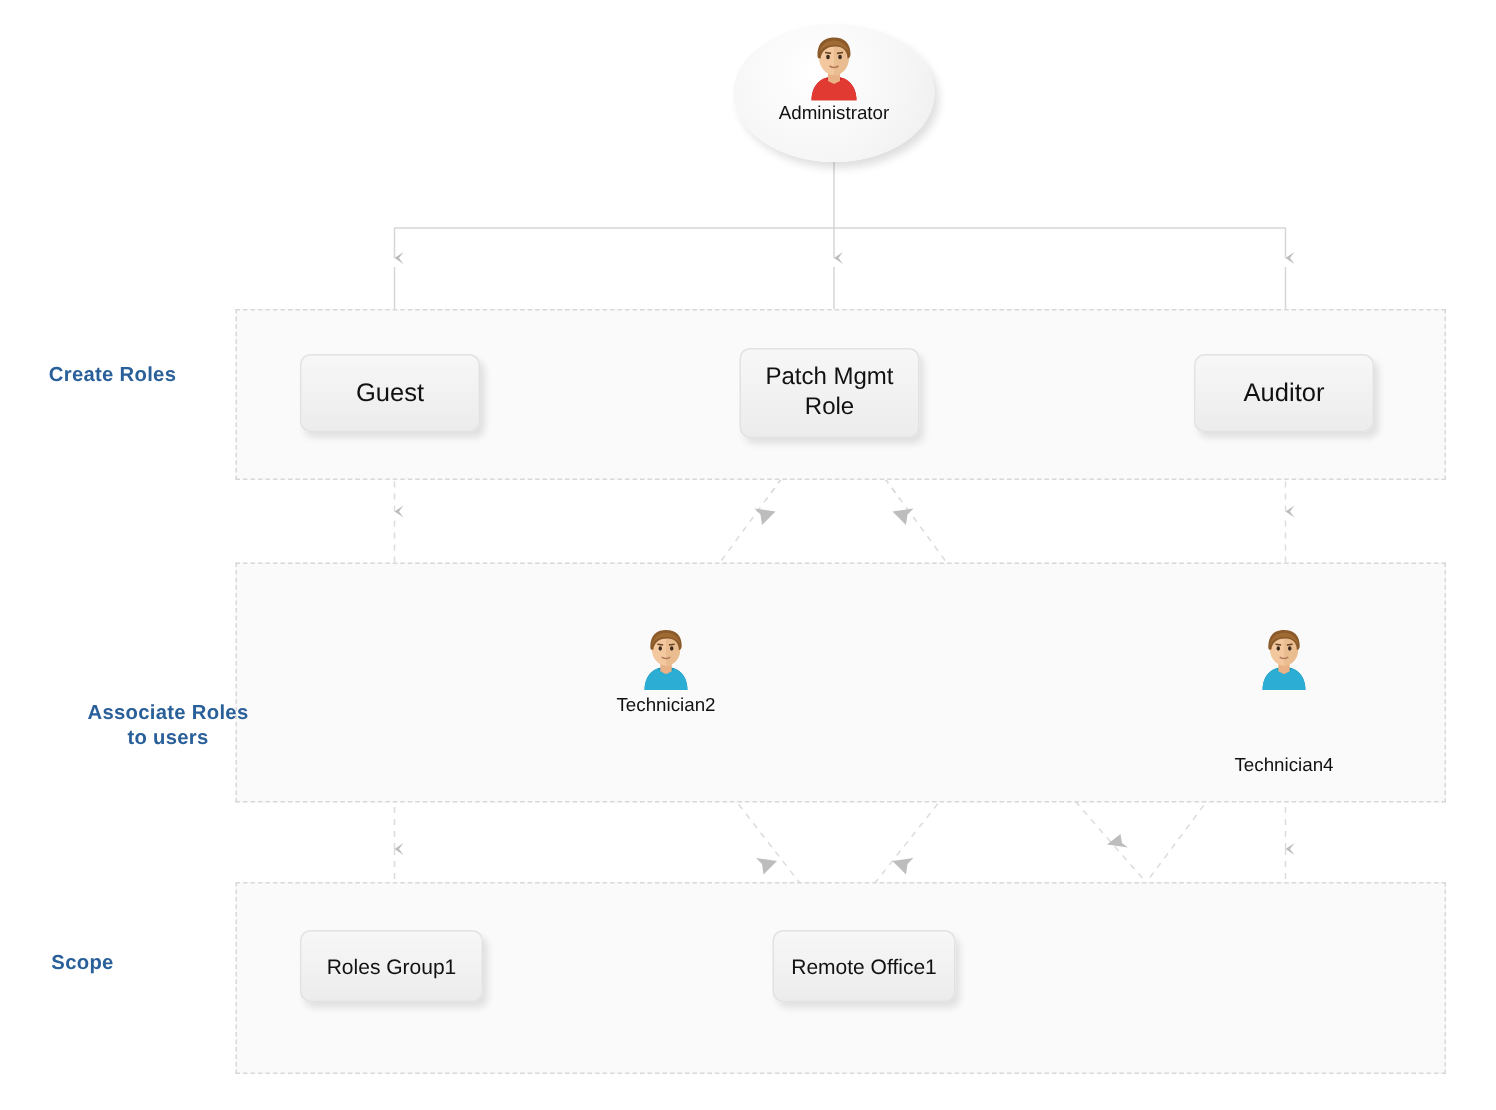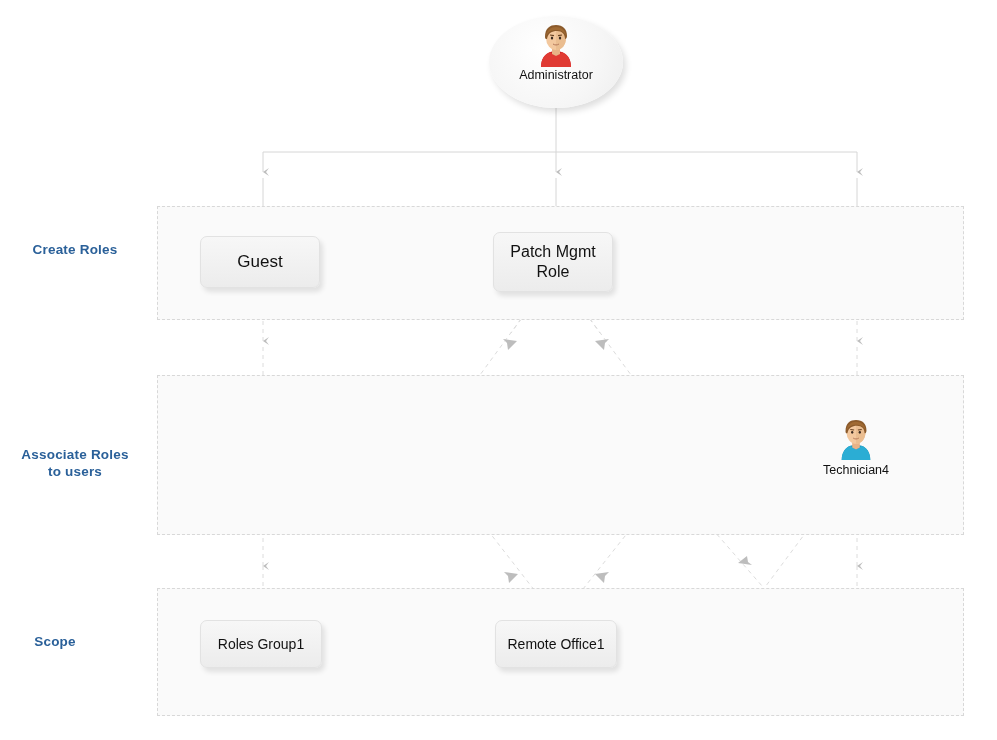--- a/index.html
+++ b/index.html
@@ -48,21 +48,21 @@
     color: #2a6099;
     font-size: 13.5px;
     font-weight: bold;
     letter-spacing: .2px;
     line-height: 17px;
     text-align: center;
     z-index: 4;
     width: 150px;
   }
   .lane-label.l-roles { left: 0px;  top: 241px; }
-  .lane-label.l-users { left: 0px;  top: 446px; }
+  .lane-label.l-users { left: 0px;  top: 466px; padding-left: 37px; }
   .lane-label.l-scope { left: -20px; top: 633px; }
 
   
   .node-box {
     position: absolute;
     z-index: 5;
     border: 1px solid #e2e2e2;
     border-radius: 7px;
     background: linear-gradient(to bottom, #f7f7f7 0%, #ececec 100%);
     box-shadow: 3px 4px 5px rgba(0,0,0,0.10);
@@ -82,21 +82,21 @@
   .box-role  { width: 120px; height: 52px; font-size: 17px; }
   .box-scope { width: 122px; height: 48px; font-size: 14px; }
 
   
   #box-guest  { left: 200px; top: 236px; }
   #box-patch  { left: 493px; top: 232px; height: 60px; font-size: 16px; line-height: 20px; }
   #box-audit  { left: 796px; top: 236px; }
 
   
   #box-custom { left: 200px; top: 620px; }
-  #box-remote { left: 495px; top: 620px; }
+  #box-remote { left: 515px; top: 620px; }
   #box-all    { left: 794px; top: 620px; }
 
   
   #admin-node {
     position: absolute;
     left: 489px; top: 16px;
     width: 134px; height: 92px;
     border-radius: 50%;
     background: radial-gradient(circle at 40% 35%, #ffffff 0%, #f6f6f6 60%, #ededed 100%);
     box-shadow: 3px 4px 6px rgba(0,0,0,0.13);
@@ -125,21 +125,21 @@
   }
   .person .p-label {
     font-size: 12.5px;
     color: #111;
     margin-top: 3px;
     white-space: nowrap;
   }
   #tech1 { left: 206px; top: 418px; }
   #tech2 { left: 389px; top: 418px; }
   #tech3 { left: 616px; top: 418px; }
-  #tech4 { left: 801px; top: 418px; }
+  #tech4 { left: 801px; top: 418px; gap: 40px; }
 
   .avatar-svg { display:block; }
 </style>
 </head>
 <body>
 
 <div id="diagram">
 
   <svg id="connectors" viewBox="0 0 997 740" width="997" height="740" xmlns="http://www.w3.org/2000/svg">
     <defs>
@@ -238,22 +238,45 @@
     <span class="admin-label">Administrator</span>
   </div>
 
   <div id="box-patch" class="node-box box-role">
     <span class="node-text">Patch Mgmt
 Role</span>
   </div>
   <div id="box-guest" class="node-box box-role">
     <span class="node-text">Guest</span>
   </div>
-
-
+  <div id="box-audit" class="node-box box-role">
+    <span class="node-text">Auditor</span>
+  </div>
+
+
+  <div id="tech2" class="person">
+    <span>
+      <svg class="avatar-svg" width="40" height="42" viewBox="0 0 42 44" xmlns="http://www.w3.org/2000/svg">
+        <path d="M6,44 C6,33 13,28 21,28 C29,28 36,33 36,44 Z" fill="#1d8fb4"></path>
+        <path d="M6,44 C6,36 10,31 15,29 L21,33 L27,29 C32,31 36,36 36,44 Z" fill="#2badd4"></path>
+        <path d="M17,24 L25,24 L25,31 L21,33 L17,31 Z" fill="#e8b286"></path>
+        <ellipse cx="21" cy="15" rx="10" ry="12" fill="#f3c89e"></ellipse>
+        <path d="M21,3 C27,3 31,8 31,15 C31,22 27,27 21,27 Z" fill="#eabd90"></path>
+        <path d="M10,14 C10,5 15,2 21,2 C28,2 32,6 32,13 C32,15 31,16 30,16
+                 C30,11 27,8 22,8 C17,8 13,10 12,16 C11,16 10,16 10,14 Z" fill="#8b5a2b"></path>
+        <path d="M11,13 C12,7 16,4 21,4 C26,4 30,7 31,12 C28,8 25,7 21,7 C16,7 13,9 11,13 Z" fill="#a06a33"></path>
+        <ellipse cx="17" cy="15" rx="1.2" ry="1.5" fill="#3b2a20"></ellipse>
+        <ellipse cx="25" cy="15" rx="1.2" ry="1.5" fill="#3b2a20"></ellipse>
+        <path d="M15,12 L19,12.6" stroke="#6b4423" stroke-width="1.1" fill="none"></path>
+        <path d="M23,12.6 L27,12" stroke="#6b4423" stroke-width="1.1" fill="none"></path>
+        <path d="M18,21 C20,22.3 22,22.3 24,21" stroke="#b5795a" stroke-width="1" fill="none"></path>
+      </svg>
+    </span>
+    <span class="p-label">Technician2</span>
+  </div>
 
 
   <div id="tech4" class="person">
     <span>
       <svg class="avatar-svg" width="40" height="42" viewBox="0 0 42 44" xmlns="http://www.w3.org/2000/svg">
         <path d="M6,44 C6,33 13,28 21,28 C29,28 36,33 36,44 Z" fill="#1d8fb4"></path>
         <path d="M6,44 C6,36 10,31 15,29 L21,33 L27,29 C32,31 36,36 36,44 Z" fill="#2badd4"></path>
         <path d="M17,24 L25,24 L25,31 L21,33 L17,31 Z" fill="#e8b286"></path>
         <ellipse cx="21" cy="15" rx="10" ry="12" fill="#f3c89e"></ellipse>
         <path d="M21,3 C27,3 31,8 31,15 C31,22 27,27 21,27 Z" fill="#eabd90"></path>

